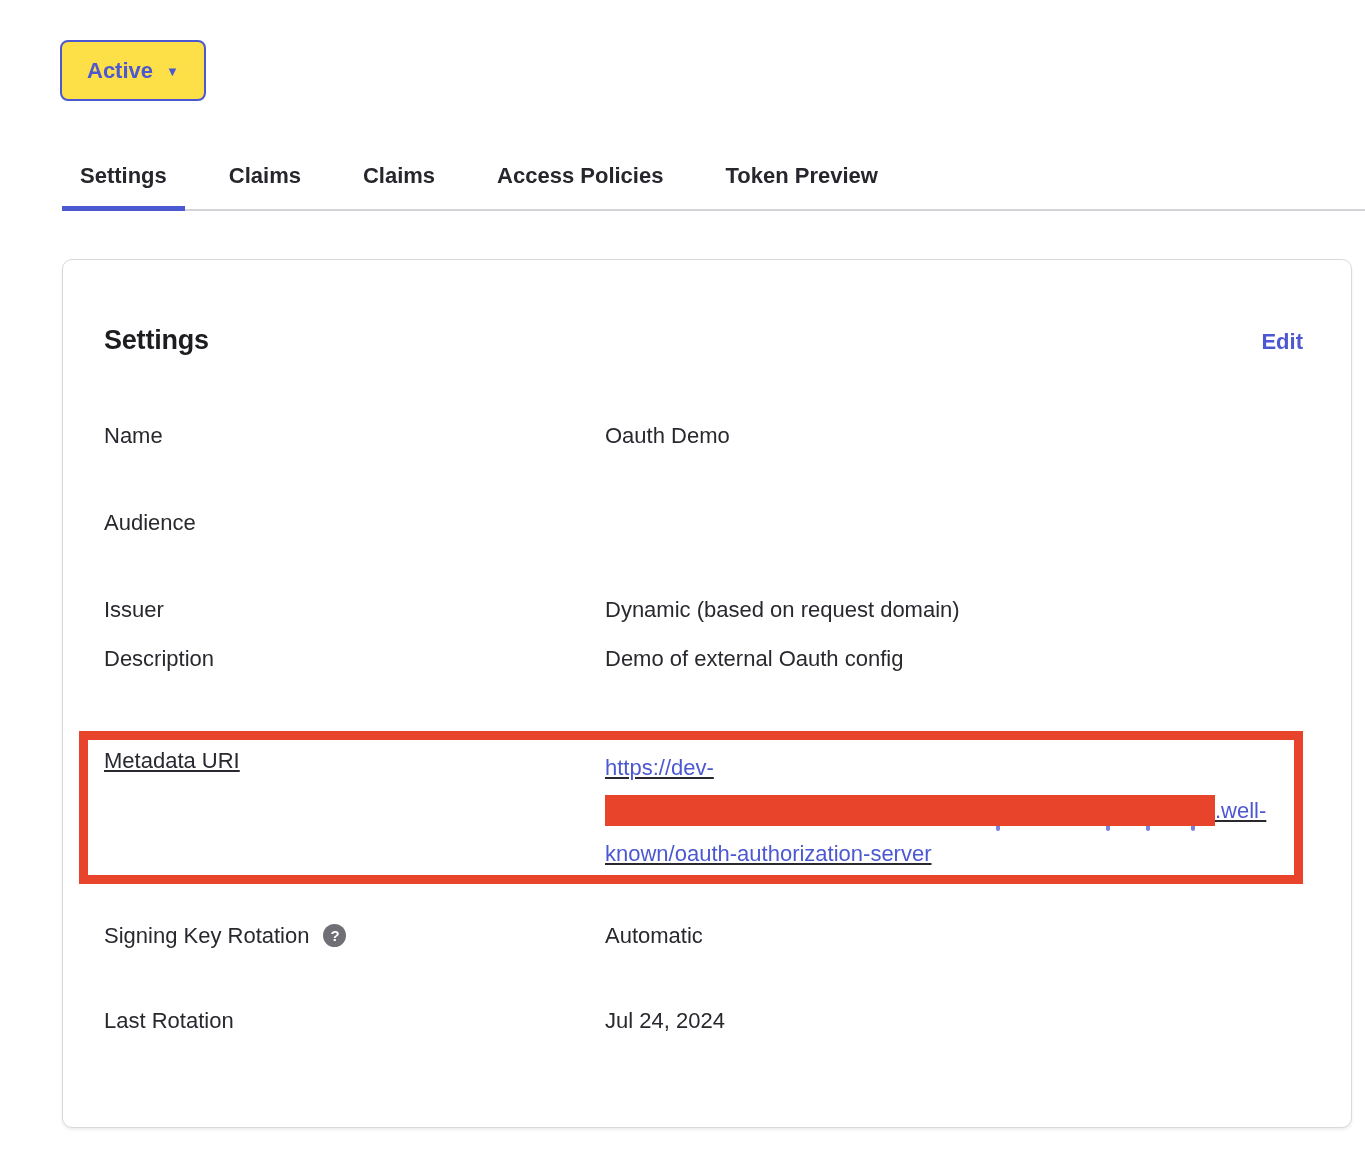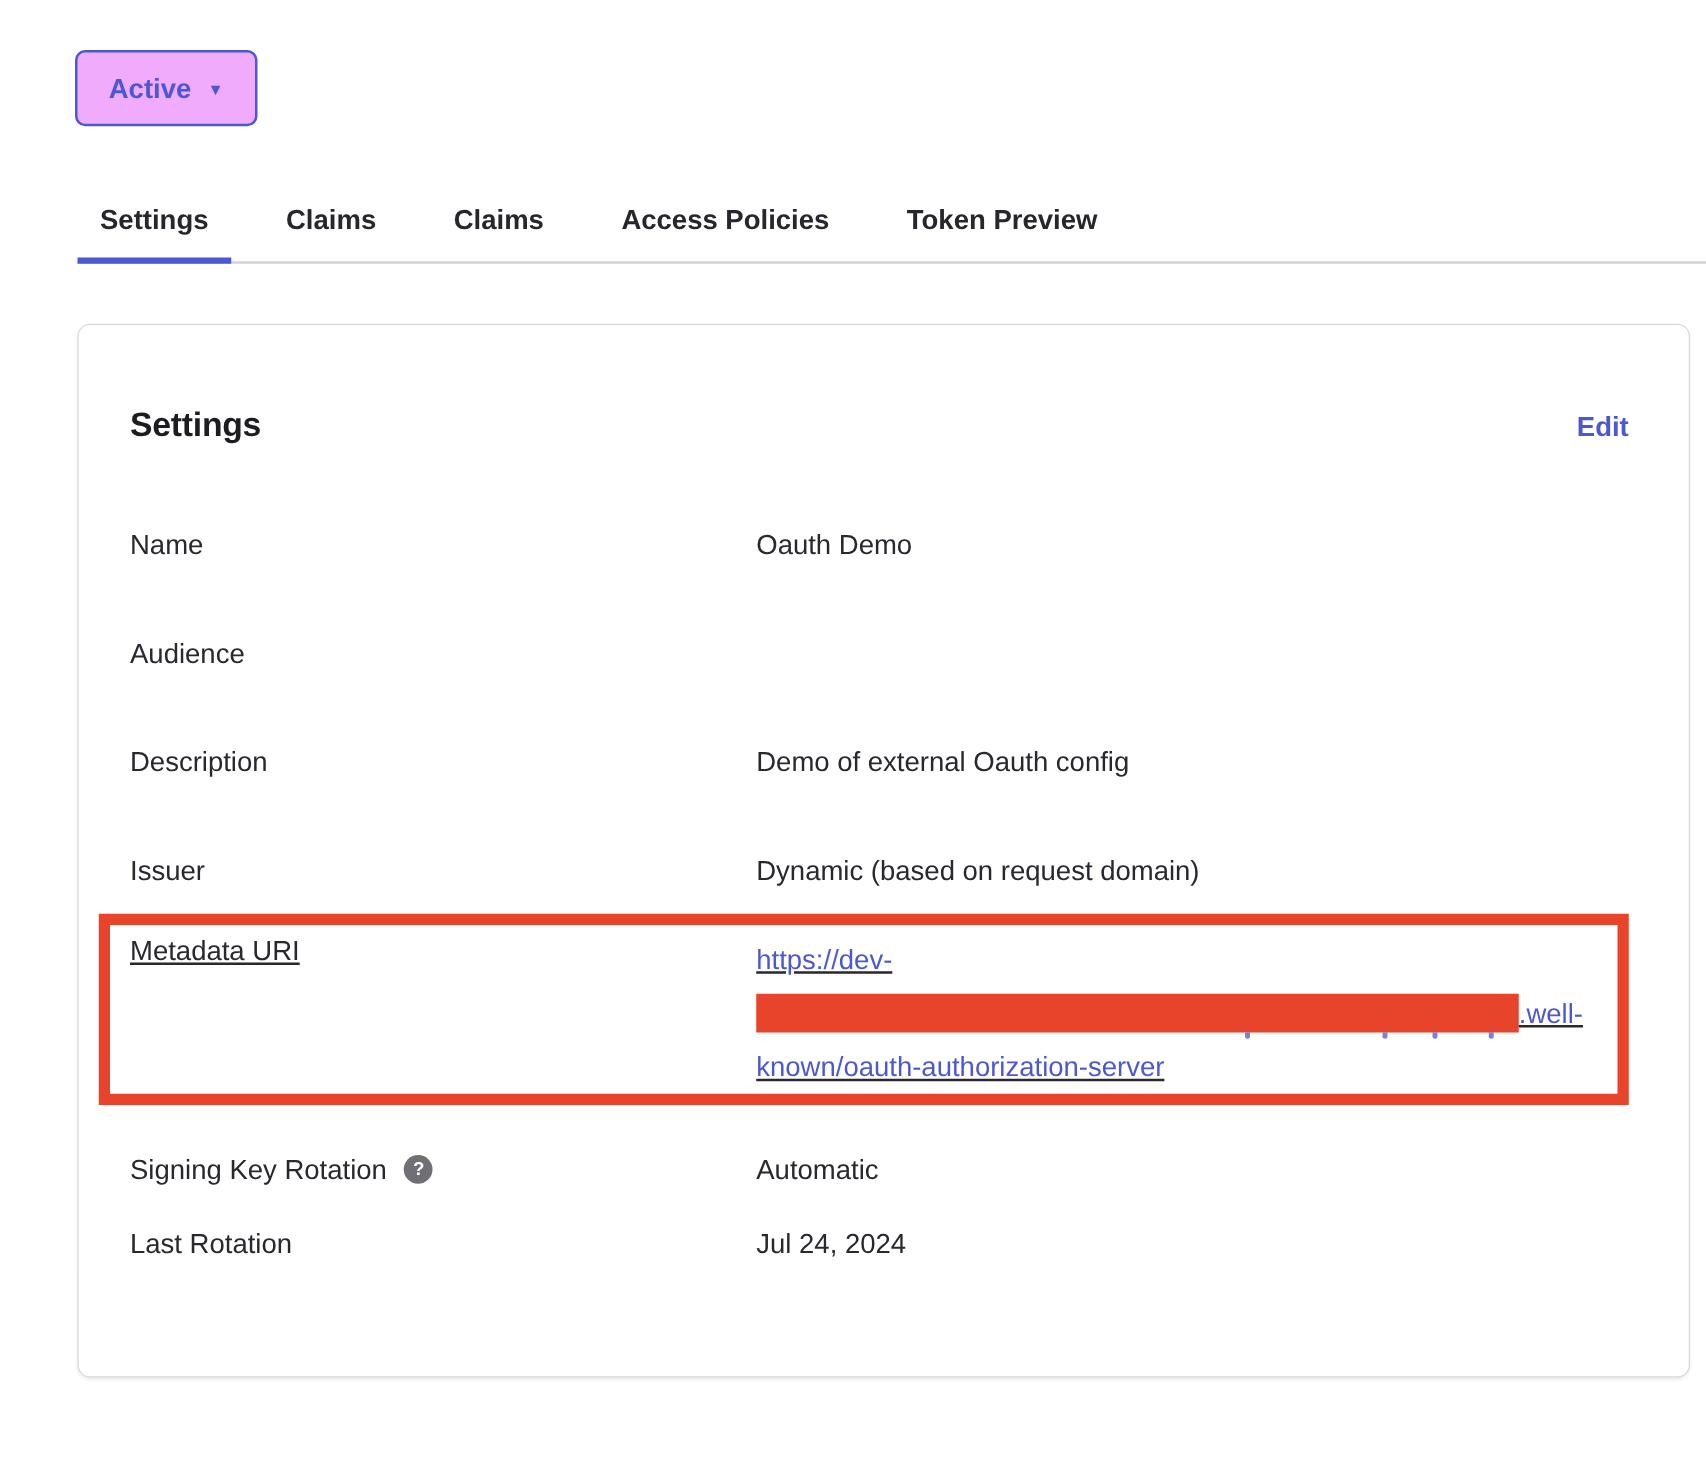--- a/index.html
+++ b/index.html
@@ -10,21 +10,21 @@
     color: #28282e;
     overflow: hidden;
   }
   .page { padding-top: 40px; }
 
   
   .status-btn {
     margin-left: 60px;
     display: inline-flex; align-items: center; gap: 13px;
     height: 61px; padding: 0 25px;
-    background: #f0abfc;
+    background: #fde047;
     border: 2px solid var(--accent);
     border-radius: 8px;
     color: var(--accent);
     font-family: "Liberation Sans", sans-serif;
     font-size: 22px; font-weight: 700;
     cursor: pointer;
   }
   .status-btn .caret { font-size: 13px; line-height: 1; padding-top: 2px; }
 
   
@@ -148,28 +148,28 @@
 
     <div class="field-row">
       <div class="field-label">Name</div>
       <div class="field-value">Oauth Demo</div>
     </div>
 
     <div class="field-row">
       <div class="field-label">Audience</div>
     </div>
 
+    <div class="field-row tight">
+      <div class="field-label">Issuer</div>
+      <div class="field-value">Dynamic (based on request domain)</div>
+    </div>
+
     <div class="field-row">
       <div class="field-label">Description</div>
       <div class="field-value">Demo of external Oauth config</div>
-    </div>
-
-    <div class="field-row tight">
-      <div class="field-label">Issuer</div>
-      <div class="field-value">Dynamic (based on request domain)</div>
     </div>
 
     <div class="annotation-box">
       <div class="field-row">
         <div class="field-label">Metadata URI</div>
         <div class="field-value">
           <a class="metadata-link">
             <span class="link-line1" style="display:block">https://dev-</span>
             <span class="link-line2">
               <span class="redaction-bar"></span>
@@ -178,21 +178,21 @@
               <i class="desc-mark dm2"></i>
               <i class="desc-mark dm3"></i>
               <i class="desc-mark dm4"></i>
             </span>
             <span class="link-line3" style="display:block">known/oauth-authorization-server</span>
           </a>
         </div>
       </div>
     </div>
 
-    <div class="field-row" style="margin-bottom:30px">
+    <div class="field-row" style="margin-bottom:56px">
       <div class="field-label">
         <span>Signing Key Rotation</span>
         <span class="help-icon">?</span>
       </div>
       <div class="field-value">Automatic</div>
     </div>
 
     <div class="field-row" style="margin-bottom:0">
       <div class="field-label">Last Rotation</div>
       <div class="field-value">Jul 24, 2024</div>

